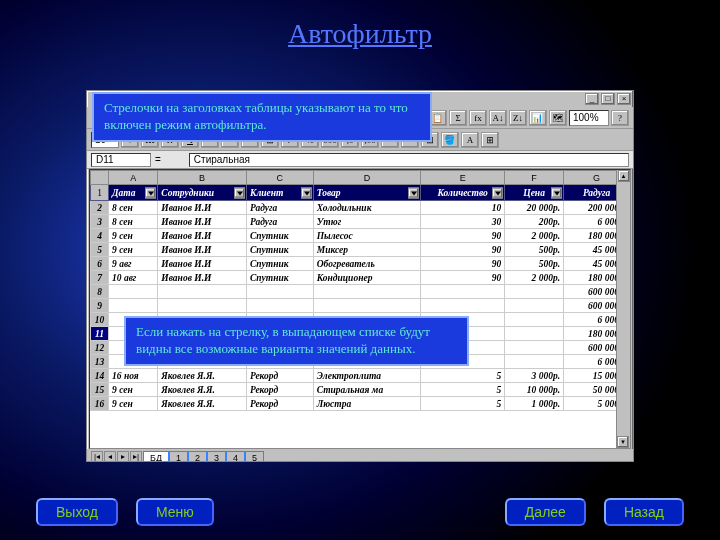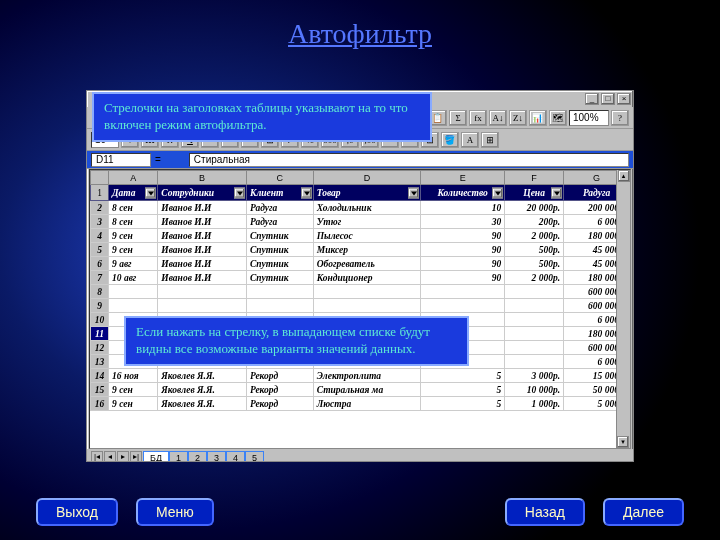--- a/index.html
+++ b/index.html
@@ -75,21 +75,21 @@
     width: 28px; height: 16px; background: #fff;
     border: 1px inset #888; font-size: 10px;
     padding: 0 3px; line-height: 14px;
   }
   .zoom-box {
     width: 40px; height: 16px; background: #fff;
     border: 1px inset #888; font-size: 10px;
     padding: 0 3px; line-height: 14px;
   }
   .cell-ref-bar {
-    height: 18px; background: #1d4ed8;
+    height: 18px; background: #e5e5e5;
     border-bottom: 1px solid #999;
     display: flex; align-items: center;
     padding: 1px 4px;
   }
   .name-box {
     width: 60px; height: 14px; background: #fff;
     border: 1px inset #888; font-size: 10px;
     padding: 0 4px; line-height: 12px;
   }
   .formula-box {
@@ -178,21 +178,21 @@
   .bottom-buttons {
     position: absolute; bottom: 14px; left: 0; right: 0;
     display: flex; padding: 0 36px;
     gap: 18px;
   }
   .nav-btn {
     background: #0020c0;
     border: 2px solid #4466ff;
     border-top-color: #88aaff;
     border-left-color: #88aaff;
-    color: #fef9c3;
+    color: #84cc16;
     padding: 4px 18px;
     font-size: 14px;
     border-radius: 6px;
     font-family: Arial, sans-serif;
   }
   .spacer { flex: 1; }
   .scrollbar-v {
     position: absolute; right: 0; top: 0; bottom: 0;
     width: 14px; background: #c0c0c0;
     border-left: 1px solid #888;
@@ -451,15 +451,15 @@
 
 </div>
 
 <div class="callout callout1">Стрелочки на заголовках таблицы указывают на то что включен режим автофильтра.</div>
 <div class="callout callout2">Если нажать на стрелку, в выпадающем списке будут видны все возможные варианты значений данных.</div>
 
 <div class="bottom-buttons">
   <button class="nav-btn">Выход</button>
   <button class="nav-btn">Меню</button>
   <div class="spacer"></div>
+  <button class="nav-btn">Далее</button>
   <button class="nav-btn">Назад</button>
-  <button class="nav-btn">Далее</button>
 </div>
 
 </body></html>

